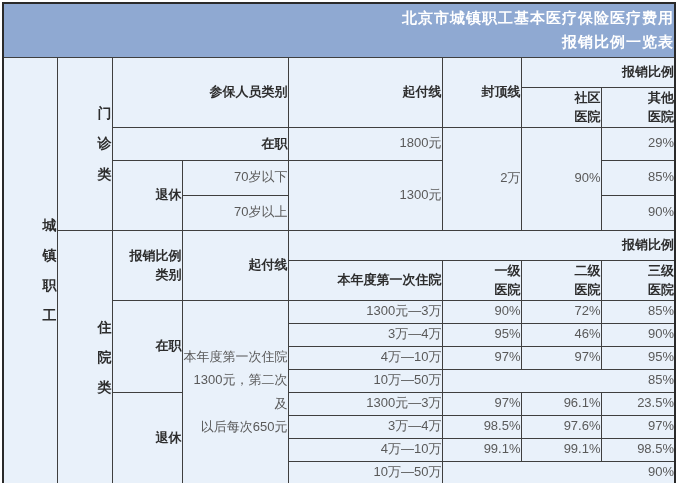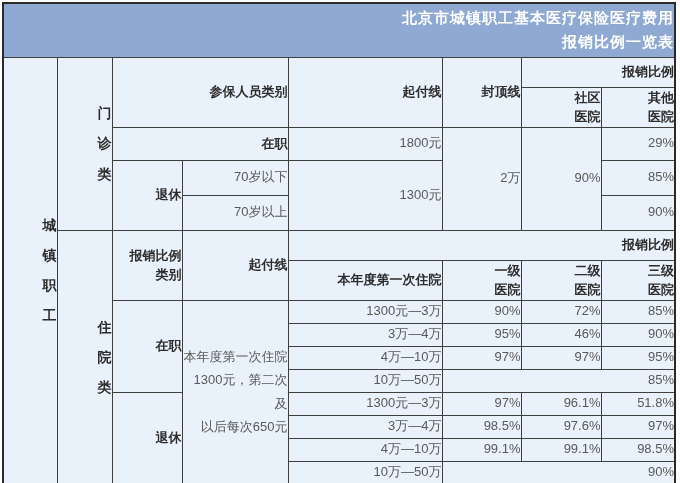--- a/index.html
+++ b/index.html
@@ -146,21 +146,21 @@
   <tr class="rs">
     <td class="v">10万—50万</td>
     <td class="v" colspan="3">85%</td>
   </tr>
 
   <tr class="rs">
     <td class="h" rowspan="4">退休</td>
     <td class="v">1300元—3万</td>
     <td class="v">97%</td>
     <td class="v">96.1%</td>
-    <td class="v">51.8%</td>
+    <td class="v">23.5%</td>
   </tr>
   <tr class="rs">
     <td class="v">3万—4万</td>
     <td class="v">98.5%</td>
     <td class="v">97.6%</td>
     <td class="v">97%</td>
   </tr>
   <tr class="rs">
     <td class="v">4万—10万</td>
     <td class="v">99.1%</td>

